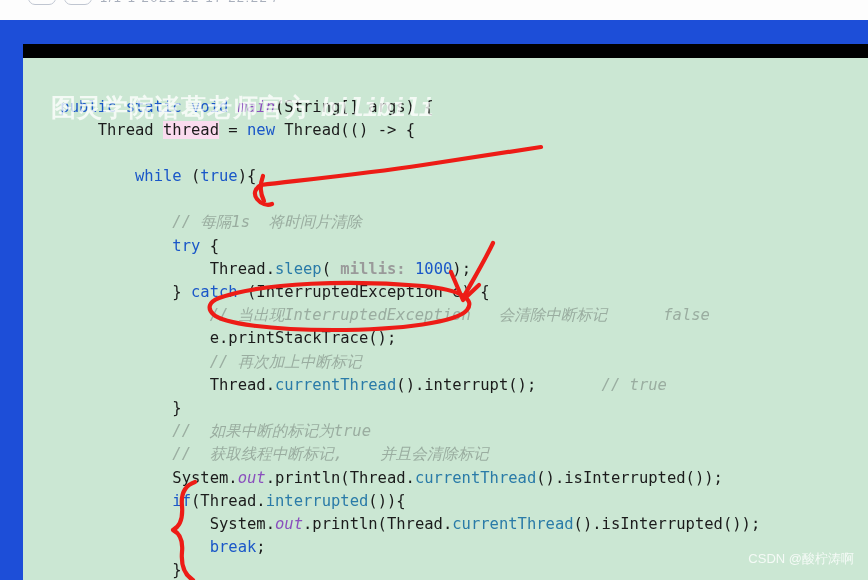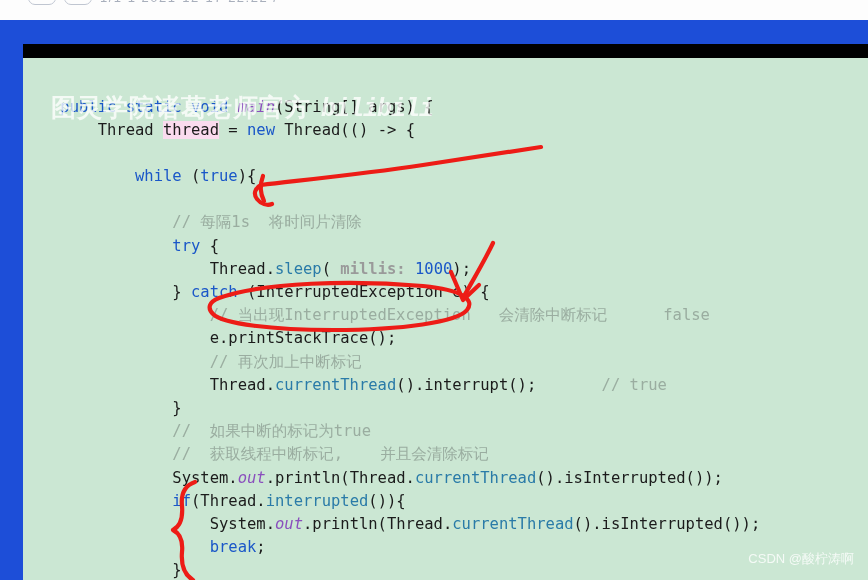--- a/index.html
+++ b/index.html
@@ -86,21 +86,21 @@
     line-height: 23.2px;
     color: #1b1b1b;
     white-space: pre;
     letter-spacing: 0px;
   }
   .ln { display: block; height: 23.2px; }
   .kw   { color: #1a57c8; }
   .mth  { color: #2a7ba8; }
   .mthp { color: #8a4fbd; font-style: italic; }
   .num  { color: #1a57c8; }
-  .cmt  { color: #9aada0; }
+  .cmt  { color: #9aada0; font-style: italic; }
   .hint { color: #9a9a9a; font-weight: bold; }
   .hl   { background: #fadbee; }
 
   
   #wm-tl {
     position: absolute;
     left: 28px;
     top: 33px;
     font-family: "Liberation Sans", sans-serif;
     font-size: 25px;

